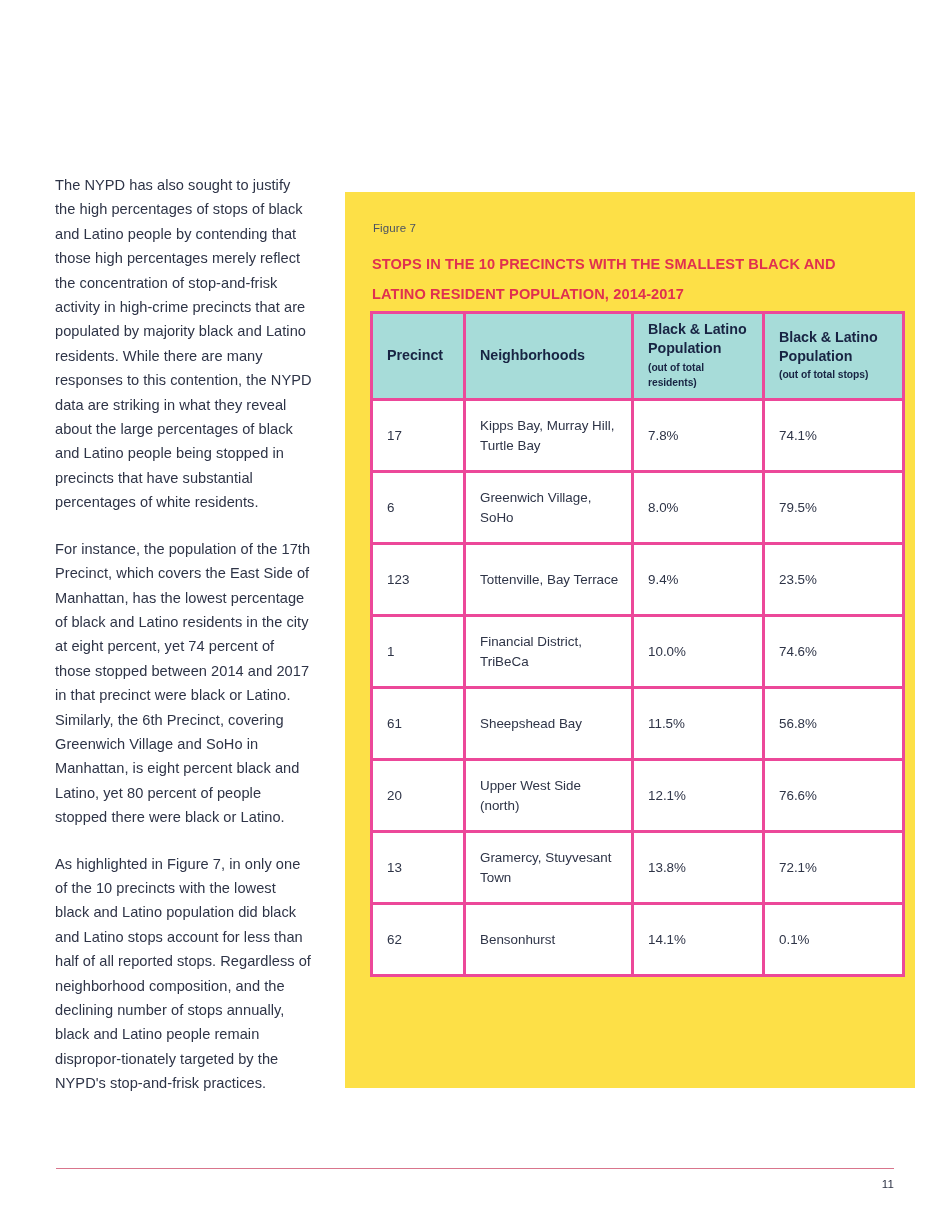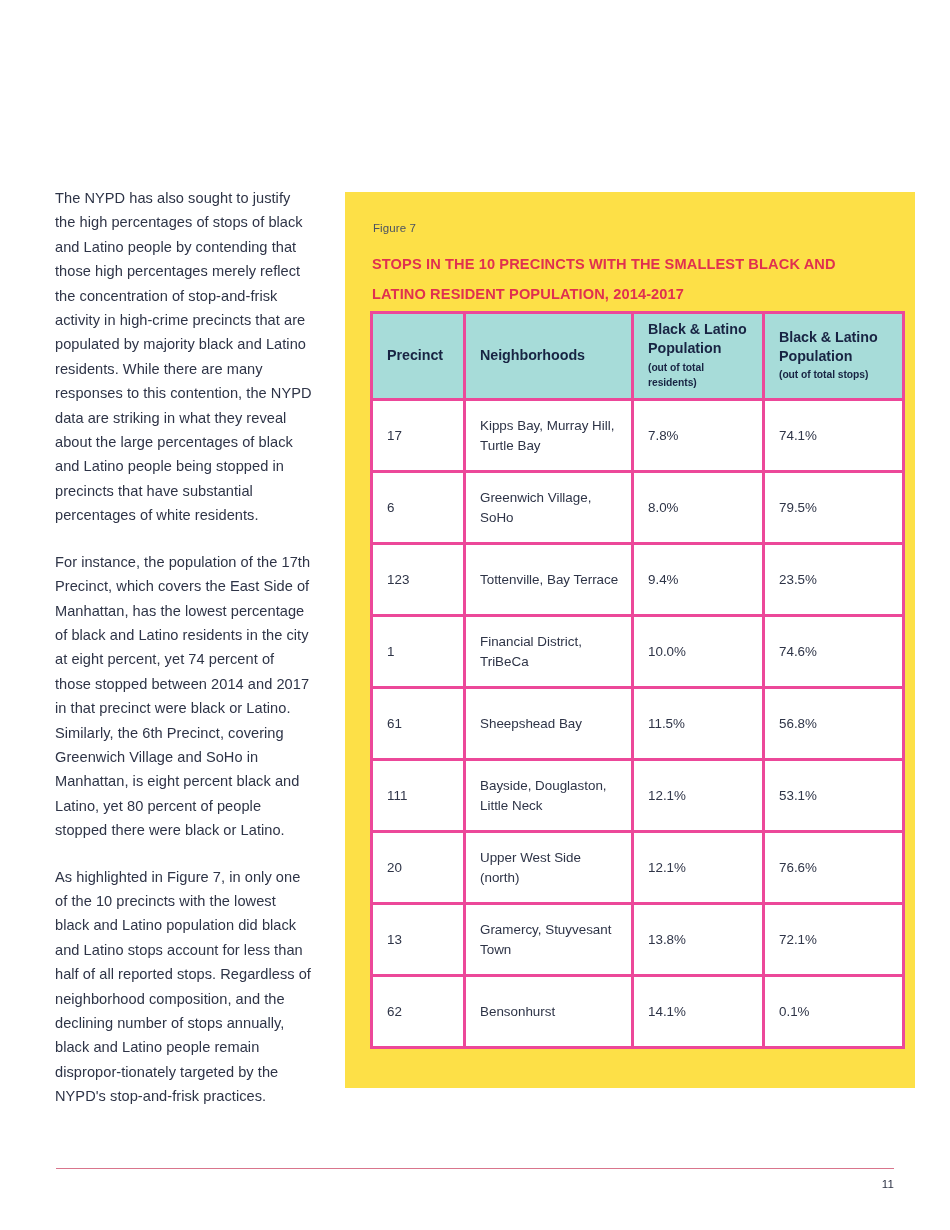--- a/index.html
+++ b/index.html
@@ -18,21 +18,21 @@
 
   .page {
     position: absolute;
     inset: 0;
   }
 
   
   .text-column {
     position: absolute;
     left: 55px;
-    top: 186px;
+    top: 173px;
     width: 258px;
   }
   .body-par {
     font-size: 14.6px;
     line-height: 24.4px;
     color: #2e3447;
     margin: 0 0 22px 0;
     letter-spacing: 0.05px;
   }
   .body-par:last-child { margin-bottom: 0; }
@@ -202,26 +202,20 @@
           <td>10.0%</td>
           <td>74.6%</td>
         </tr>
         <tr>
           <td>61</td>
           <td class="cell-neigh">Sheepshead Bay</td>
           <td>11.5%</td>
           <td>56.8%</td>
         </tr>
         <tr>
-          <td>111</td>
-          <td class="cell-neigh">Bayside, Douglaston, Little Neck</td>
-          <td>12.1%</td>
-          <td>53.1%</td>
-        </tr>
-        <tr>
           <td>20</td>
           <td class="cell-neigh">Upper West Side (north)</td>
           <td>12.1%</td>
           <td>76.6%</td>
         </tr>
         <tr>
           <td>13</td>
           <td class="cell-neigh">Gramercy, Stuyvesant Town</td>
           <td>13.8%</td>
           <td>72.1%</td>

